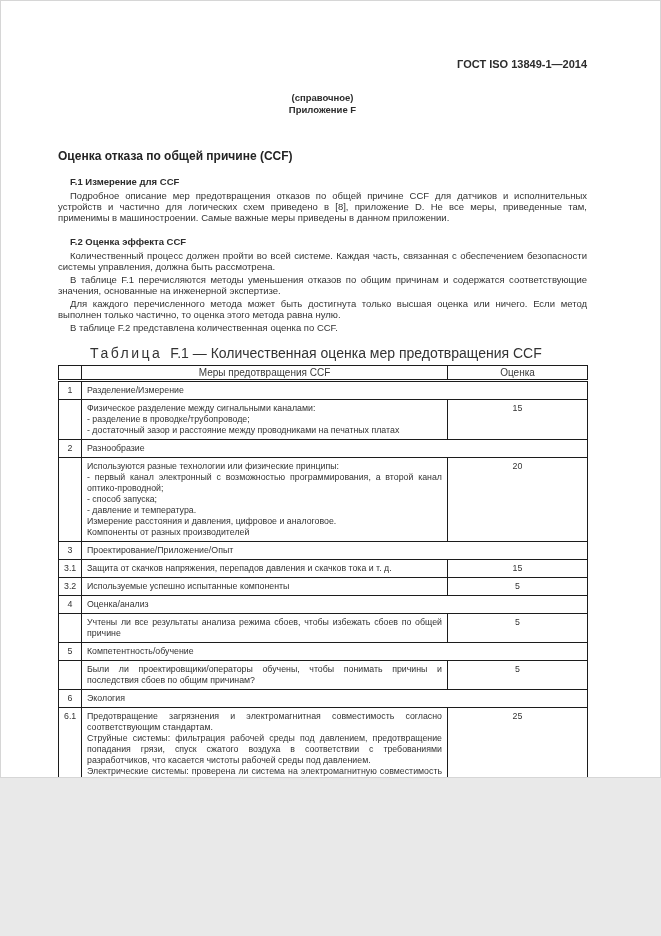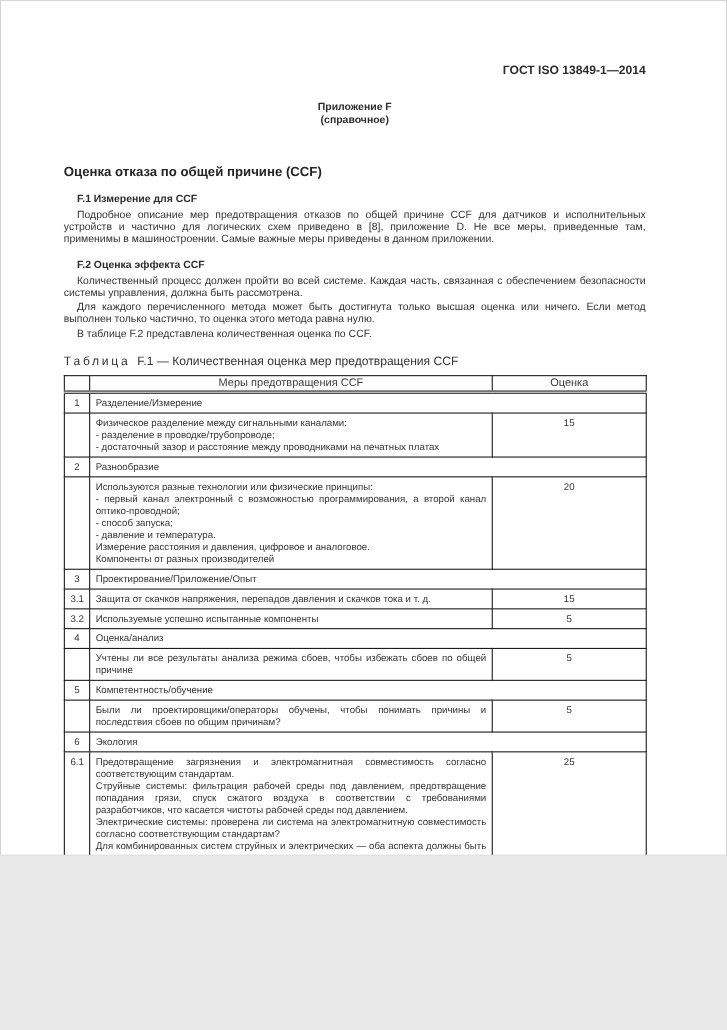--- a/index.html
+++ b/index.html
@@ -55,21 +55,21 @@
     margin:7px 0 8px 0;
     font-size:8.8px;line-height:11px;
     text-align:justify;
     text-indent:12px;
     color:#333;
   }
   .note-label{letter-spacing:3px;}
   .note em{font-style:italic;}
   .caption{
     margin-top:15px;margin-bottom:6px;
-    font-size:11px;line-height:11px;color:#333;
+    font-size:14px;line-height:11px;color:#333;margin-left:32px;
   }
   .caption .spaced{letter-spacing:2.5px;}
   table.ccf{
     border-collapse:collapse;
     width:529px;
     table-layout:fixed;
   }
   table.ccf col.c-num{width:23px;}
   table.ccf col.c-measure{width:366px;}
   table.ccf col.c-score{width:140px;}
@@ -103,32 +103,33 @@
 </style>
 </head>
 <body>
 
 <div class="page">
   <div class="content">
 
     <div class="doc-number">ГОСТ ISO 13849-1—2014</div>
 
     <div class="annex">
+      <div>(справочное)</div>
       <div>Приложение F</div>
-      <div>(справочное)</div>
     </div>
 
     <div class="doc-title">Оценка отказа по общей причине (CCF)</div>
 
     <div class="sect-heading">F.1 Измерение для CCF</div>
     <p class="body">Подробное описание мер предотвращения отказов по общей причине CCF для датчиков и исполнительных устройств и частично для логических схем приведено в [8], приложение D. Не все меры, приведенные там, применимы в машиностроении. Самые важные меры приведены в данном приложении.</p>
 
 
     <div class="sect-heading">F.2 Оценка эффекта CCF</div>
     <p class="body">Количественный процесс должен пройти во всей системе. Каждая часть, связанная с обеспечением безопасности системы управления, должна быть рассмотрена.</p>
+    <p class="body">В таблице F.1 перечисляются методы уменьшения отказов по общим причинам и содержатся соответствующие значения, основанные на инженерной экспертизе.</p>
     <p class="body">Для каждого перечисленного метода может быть достигнута только высшая оценка или ничего. Если метод выполнен только частично, то оценка этого метода равна нулю.</p>
     <p class="body">В таблице F.2 представлена количественная оценка по CCF.</p>
 
     <div class="caption"><span class="spaced">Таблица</span>&nbsp;&nbsp;<span>F.1 — Количественная оценка мер предотвращения CCF</span></div>
 
     <table class="ccf">
       <colgroup>
           <col class="c-num">
           <col class="c-measure">
           <col class="c-score">

